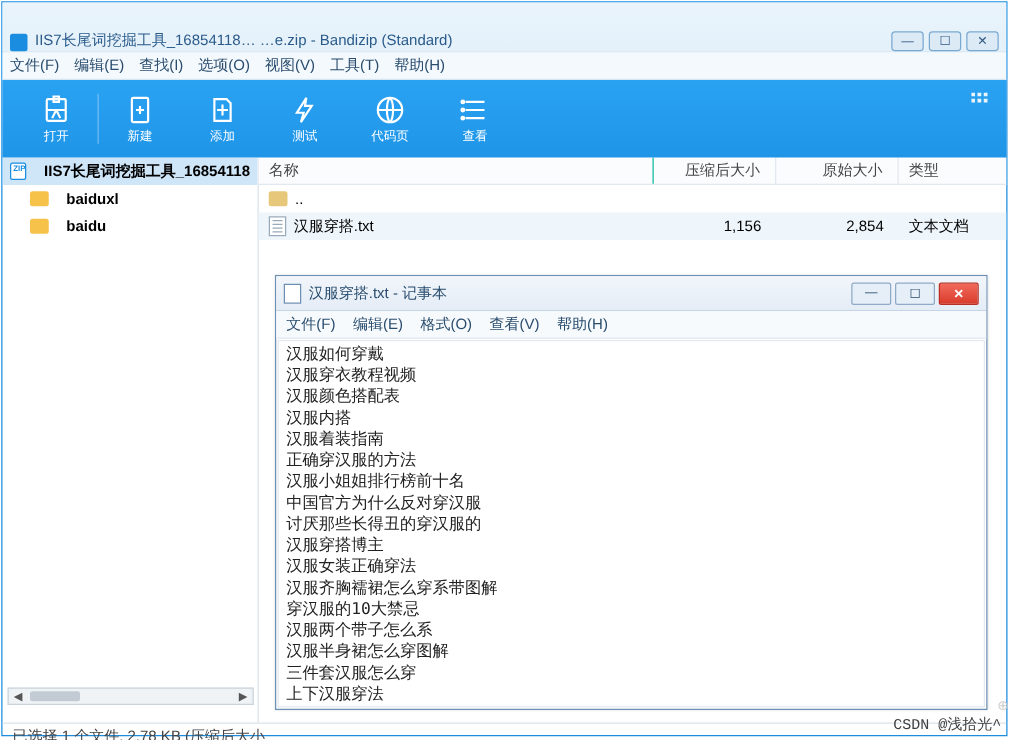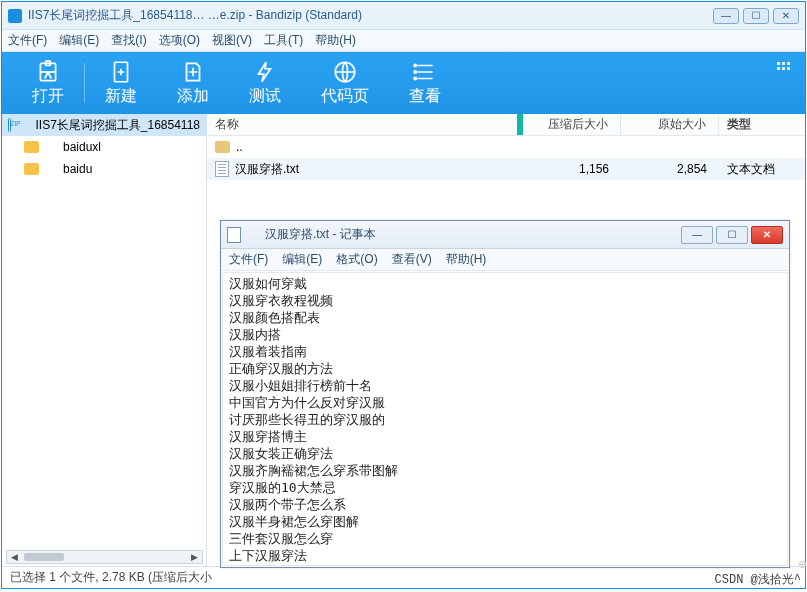--- a/index.html
+++ b/index.html
@@ -1,65 +1,65 @@
 <!DOCTYPE html>
 <html><head>
 <meta charset="utf-8">
 <style>
 * { margin: 0; padding: 0; box-sizing: border-box; font-family: "Microsoft YaHei", "Segoe UI", sans-serif; }
 body { background: #fff; width: 807px; height: 592px; overflow: hidden; position: relative; }
 
 
 .bz-window { border: 1px solid #1a8de0; width: 805px; height: 588px; margin: 1px; position: relative; background: #fff; }
-.bz-titlebar { height: 28px; background: linear-gradient(#e9f4fc,#e5f1fa); display: flex; align-items: center; padding: 0 6px; font-size: 12px; color: #2a5b8a; border-bottom: 1px solid #cfe3f3; }
+.bz-titlebar { height: 40px; background: linear-gradient(#e9f4fc,#e5f1fa); display: flex; align-items: flex-end; padding: 0 6px; font-size: 12px; color: #2a5b8a; border-bottom: 1px solid #cfe3f3; }
 .bz-titlebar .tb-icon { width: 14px; height: 14px; background: #1a8de0; border-radius: 2px; margin-right: 6px; display:inline-block; }
 .bz-titlebar .title-text { flex: 1; white-space: nowrap; overflow: hidden; }
 .win-btns { display:flex; gap:4px; }
 .win-btn { width:26px; height:16px; border:1px solid #7aa9d0; background:#dceaf6; border-radius:3px; display:flex; align-items:center; justify-content:center; font-size:10px; color:#335a82; }
 
 .bz-menubar { height: 22px; background: #f4f9fd; display:flex; align-items:center; padding:0 6px; font-size:12px; color:#2a4d6e; gap:12px; border-bottom:1px solid #d5e6f3; }
 .bz-menubar span { cursor:default; }
 
-.bz-toolbar { height: 62px; background: linear-gradient(#2aa2f2,#1f95e8); display:flex; align-items:center; color:#fff; font-size:16px; padding:0 10px; position:relative; }
+.bz-toolbar { height: 62px; background: linear-gradient(#2aa2f2,#1f95e8); display:flex; align-items:center; color:#fff; font-size:10px; padding:0 10px; position:relative; }
 .tb-item { display:flex; flex-direction:column; align-items:center; justify-content:center; padding:0 20px; height:100%; gap:1px; }
 .tb-sep { width:1px; height:40px; background:rgba(255,255,255,.35); }
 .tb-icon-svg { width:26px; height:26px; }
 .tb-grid { position:absolute; right:14px; top:10px; width:14px; height:14px; opacity:.9; }
 
 .bz-body { display:flex; height: calc(100% - 28px - 22px - 62px - 22px); }
 .bz-tree { width:205px; border-right:1px solid #d9e3ec; font-size:12px; overflow:auto; }
-.tree-row { display:flex; align-items:center; height:22px; padding:0 6px; gap:24px; white-space:nowrap; overflow:hidden; }
+.tree-row { display:flex; align-items:center; height:22px; padding:0 6px; gap:14px; white-space:nowrap; overflow:hidden;font-weight:bold; }
 .tree-row.active { background:#cfe6f8; }
 .ico-zip { width:16px; height:14px; background:#fff; border:1px solid #1a8de0; border-radius:2px; position:relative; display:inline-block; }
 .ico-zip::after { content:"ZIP"; font-size:7px; color:#1a8de0; position:absolute; left:1px; top:1px; transform:scale(.9); }
 .ico-folder { width:15px; height:12px; background:#f6c24a; border-radius:2px; display:inline-block; }
 
 .bz-list { flex:1; display:flex; flex-direction:column; }
 .list-header { display:flex; font-size:12px; color:#444; border-bottom:1px solid #e1e8ef; height:22px; align-items:center; background:#fafcfe; }
-.lh-name { flex:1; padding-left:8px; border-right:6px solid #14b8a6; height:100%; display:flex; align-items:center; }
+.lh-name { flex:1; padding-left:8px; border-right:1px solid #14b8a6; height:100%; display:flex; align-items:center; }
 .lh-col { width:98px; text-align:right; padding-right:12px; border-right:1px solid #e1e8ef; height:100%; display:flex; align-items:center; justify-content:flex-end; }
-.lh-type { width:86px; padding-left:8px; height:100%; display:flex; align-items:center;font-weight:bold; }
+.lh-type { width:86px; padding-left:8px; height:100%; display:flex; align-items:center; }
 .list-rows { flex:1; font-size:12px; }
 .list-row { display:flex; align-items:center; height:22px; }
 .lr-name { flex:1; padding-left:8px; display:flex; align-items:center; gap:6px; }
 .lr-col { width:98px; text-align:right; padding-right:12px; }
 .lr-type { width:86px; padding-left:8px; }
 .ico-txt { width:14px; height:16px; border:1px solid #9ab; background:#fff; display:inline-block; position:relative; }
 .ico-txt::before { content:""; position:absolute; left:2px; top:2px; right:2px; height:1px; background:#9ab; box-shadow:0 3px 0 #9ab,0 6px 0 #9ab,0 9px 0 #9ab; }
 .list-row:nth-child(2) { background:#eef5fb; }
 
 .bz-statusbar { height:22px; border-top:1px solid #d9e3ec; font-size:12px; color:#444; display:flex; align-items:center; padding:0 8px; }
 .hscroll { height:14px; border:1px solid #c9d3dc; display:flex; align-items:center; background:#f0f3f6; }
 .hscroll .arrow { width:15px; text-align:center; font-size:9px; color:#555; }
 .hscroll .thumb { width:40px; height:8px; background:#c2cbd4; border-radius:2px; margin:0 2px; }
 .bz-tree .hscroll { margin:2px; }
 
 
 .np-window { position:absolute; left:220px; top:220px; width:570px; height:348px; border:1px solid #6d8fb3; background:#fff; box-shadow:0 0 2px rgba(0,0,0,.15); }
-.np-titlebar { height:28px; background:linear-gradient(#f2f6fb,#e4ecf6); display:flex; align-items:center; padding:0 6px; font-size:12px; color:#2a4d6e; border-bottom:1px solid #c6d5e5;gap:18px; }
+.np-titlebar { height:28px; background:linear-gradient(#f2f6fb,#e4ecf6); display:flex; align-items:center; padding:0 6px; font-size:12px; color:#2a4d6e; border-bottom:1px solid #c6d5e5; }
 .np-titlebar .tb-doc { width:14px; height:16px; border:1px solid #6d8fb3; background:#fff; margin-right:6px; display:inline-block; }
 .np-titlebar .title-text { flex:1; }
 .np-btns { display:flex; gap:3px; }
 .np-btn { width:32px; height:18px; border:1px solid #8eaac6; background:#e6eef7; border-radius:2px; display:flex; align-items:center; justify-content:center; font-size:10px; }
 .np-btn.close { background:linear-gradient(#f16a5c,#d93b2a); color:#fff; border-color:#b72f22; font-weight:bold; }
 .np-menubar { height:22px; background:#f7fafc; display:flex; align-items:center; font-size:12px; padding:0 8px; gap:14px; border-bottom:1px solid #dfe8f0; color:#2a4d6e; }
 .np-content { padding:2px 6px; font-size:13px; line-height:17px; color:#222; white-space:pre; font-family:"SimSun","Microsoft YaHei",monospace; height:calc(100% - 52px); overflow:hidden; border:1px solid #e3e9ef; margin:1px; }
 
 .watermark { position:absolute; right:6px; bottom:4px; font-size:12px; color:#404040;font-family:Liberation Mono, monospace; }
 .watermark2 { position:absolute; right:0; bottom:21px; font-size:11px; color:#ccc; }

